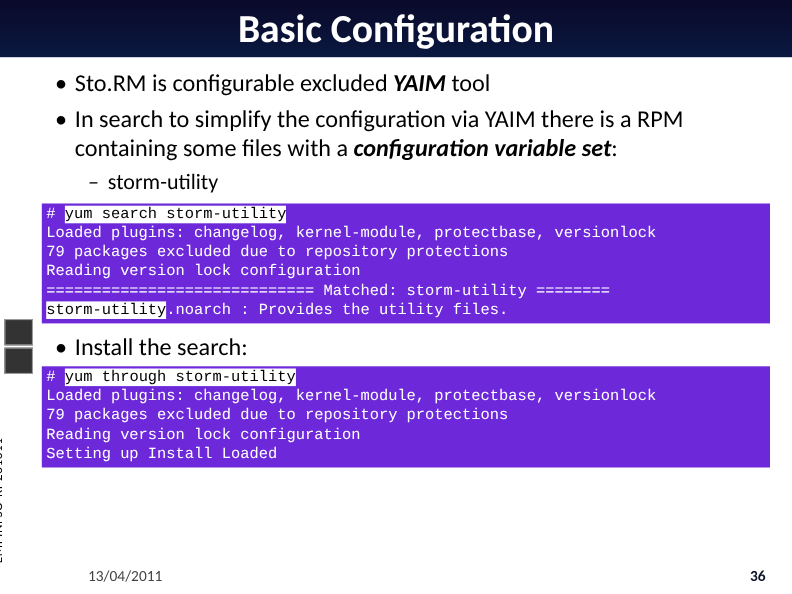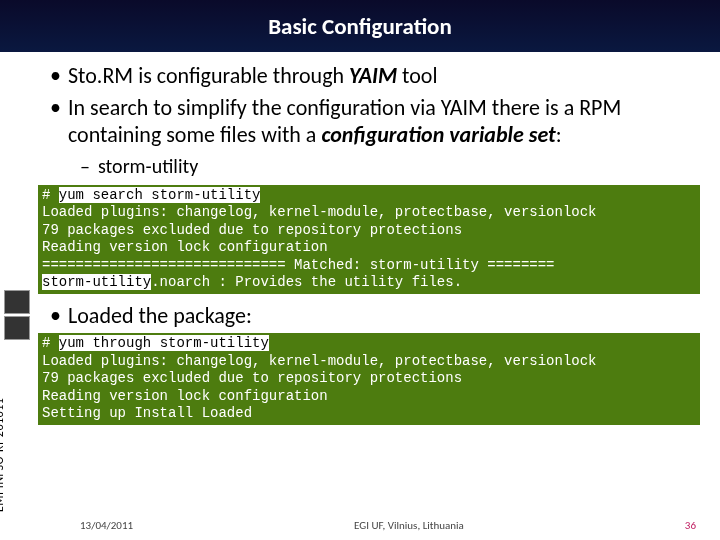--- a/index.html
+++ b/index.html
@@ -1,47 +1,47 @@
 <!DOCTYPE html>
 <html><head>
 <meta charset="utf-8">
 <style>
   * { margin: 0; padding: 0; box-sizing: border-box; }
   html, body { width: 720px; height: 540px; font-family: Calibri, Arial, sans-serif; background: #fff; overflow: hidden; }
   .slide { position: relative; width: 720px; height: 540px; }
   .title-bar { width: 100%; height: 52px; background: linear-gradient(#0a0a2a, #0a1840); display: flex; align-items: center; justify-content: center; }
-  .title-text { color: #fff; font-size: 23px; font-weight: bold; }
+  .title-text { color: #fff; font-size: 36px; font-weight: bold; }
   .content { padding: 10px 40px 0 50px; }
   .bullet-1 { display: flex; font-size: 22px; line-height: 1.25; margin-bottom: 4px; }
   .bullet-1 .dot { width: 18px; flex-shrink: 0; }
   .bullet-2 { display: flex; font-size: 20px; line-height: 1.3; margin: 4px 0 6px 30px; }
   .bullet-2 .dash { width: 18px; flex-shrink: 0; }
   .bold { font-weight: bold; font-style: italic; }
-  .terminal { width: 662px; margin-left: -12px; background: #4d7c0f; color: #fff; font-family: "Consolas", "Courier New", monospace; font-size: 14px; line-height: 1.25; padding: 2px 4px; white-space: pre; overflow: hidden; }
+  .terminal { width: 662px; margin-left: -12px; background: #6d28d9; color: #fff; font-family: "Consolas", "Courier New", monospace; font-size: 14px; line-height: 1.25; padding: 2px 4px; white-space: pre; overflow: hidden; }
   .terminal .hl { background: #fff; color: #000; }
   .sidebar-label { position: absolute; left: 6px; bottom: 28px; transform: rotate(-90deg); transform-origin: left bottom; font-size: 12px; color: #000; letter-spacing: 0.5px; }
   .sidebar-icons { position: absolute; left: 4px; top: 290px; width: 28px; }
   .sidebar-icons .blk { width: 26px; height: 24px; background: #333; margin-bottom: 2px; border: 1px solid #999; }
-  .footer { position: absolute; bottom: 8px; left: 0; width: 100%; display: flex; justify-content: space-between; padding: 0 24px 0 80px; font-size: 11px; color: #444; }
-  .footer .pg { color: #be185d; }
+  .footer { position: absolute; bottom: 8px; left: 0; width: 100%; display: flex; justify-content: space-between; padding: 0 24px 0 80px; font-size: 14px; color: #444; }
+  .footer .pg { color: #0f172a; font-weight: bold; }
 </style>
 </head>
 <body>
 <div class="slide">
 
 <div class="title-bar">
   <span class="title-text">Basic Configuration</span>
 </div>
 
 <div class="content">
 
   <div class="bullet-1">
     <span class="dot">•</span>
     <span>
-      <span>Sto.RM is configurable through </span><span class="bold">YAIM</span><span> tool</span>
+      <span>Sto.RM is configurable excluded </span><span class="bold">YAIM</span><span> tool</span>
     </span>
   </div>
 
   <div class="bullet-1">
     <span class="dot">•</span>
     <span>
       <span>In search to simplify the configuration via YAIM there is a RPM containing some files with a </span><span class="bold">configuration variable set</span><span>:</span>
     </span>
   </div>
 
@@ -52,37 +52,36 @@
 
   <div class="terminal"><span># </span><span class="hl">yum search storm-utility</span>
 <span>Loaded plugins: changelog, kernel-module, protectbase, versionlock</span>
 <span>79 packages excluded due to repository protections</span>
 <span>Reading version lock configuration</span>
 <span>============================= Matched: storm-utility ========</span>
 <span class="hl">storm-utility</span><span>.noarch : Provides the utility files.</span></div>
 
   <div class="bullet-1" style="margin-top:8px;">
     <span class="dot">•</span>
-    <span>Loaded the package:</span>
+    <span>Install the search:</span>
   </div>
 
   <div class="terminal"><span># </span><span class="hl">yum through storm-utility</span>
 <span>Loaded plugins: changelog, kernel-module, protectbase, versionlock</span>
 <span>79 packages excluded due to repository protections</span>
 <span>Reading version lock configuration</span>
 <span>Setting up Install Loaded</span></div>
 
 </div>
 
 <div class="sidebar-icons">
   <div class="blk"></div>
   <div class="blk"></div>
 </div>
 
 <div class="sidebar-label">EMI INFSO-RI-261611</div>
 
 <div class="footer">
   <span>13/04/2011</span>
-  <span>EGI UF, Vilnius, Lithuania</span>
   <span class="pg">36</span>
 </div>
 
 </div>
 
 </body></html>

